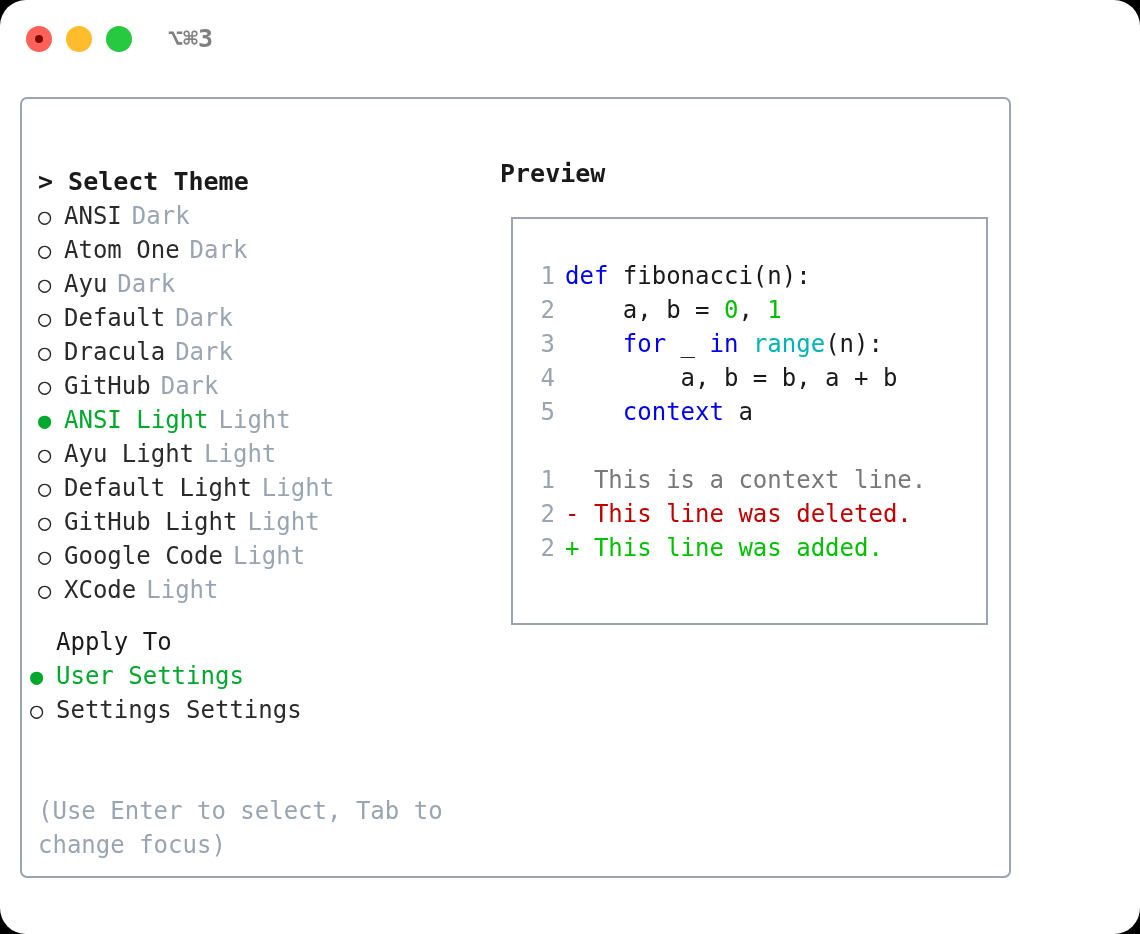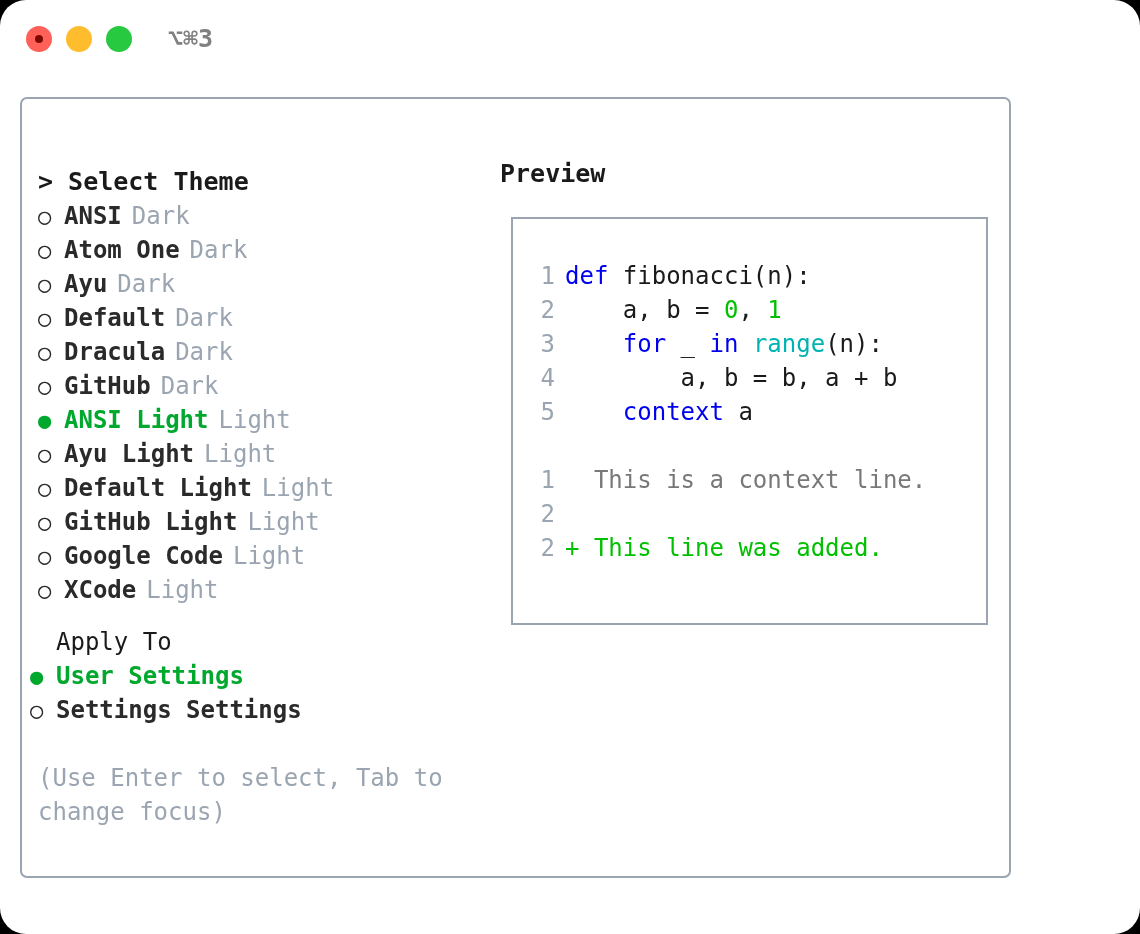--- a/index.html
+++ b/index.html
@@ -118,21 +118,20 @@
     display: inline-block;
     width: 26px;
     flex: 0 0 26px;
     font-size: 22px;
     color: #2a2a2a;
     line-height: 34px;
   }
   .opt-row.selected .opt-marker { color: #00a82d; }
   .opt-label {
     color: #2a2a2a;
-    font-weight: bold;
   }
   .opt-row.selected .opt-label { color: #00a82d; }
   .opt-kind {
     color: #9aa5b1;
     padding-left: 10px;
   }
 
   #apply-section {
     position: absolute;
     left: 8px;
@@ -143,21 +142,21 @@
     font-size: 24px;
     color: #1a1a1a;
     line-height: 34px;
     padding-left: 26px;
     white-space: pre;
   }
 
   #hint-text {
     position: absolute;
     left: 16px;
-    top: 662px;
+    top: 695px;
     width: 420px;
     font-size: 24px;
     line-height: 34px;
     color: #9aa5b1;
     white-space: pre-wrap;
   }
 
   
   #preview-box {
     position: absolute;
@@ -248,20 +247,20 @@
       <div class="section-title">Preview</div>
       <div id="preview-box">
         <div id="code-area">
             <div class="code-line"><span class="gutter">1</span><span class="code-text"><span class="tok-kw">def</span><span class="tok-plain"> fibonacci(n):</span></span></div>
             <div class="code-line"><span class="gutter">2</span><span class="code-text"><span class="tok-plain">    a, b = </span><span class="tok-num">0</span><span class="tok-plain">, </span><span class="tok-num">1</span></span></div>
             <div class="code-line"><span class="gutter">3</span><span class="code-text"><span class="tok-plain">    </span><span class="tok-kw">for</span><span class="tok-plain"> _ </span><span class="tok-kw">in</span><span class="tok-plain"> </span><span class="tok-fn">range</span><span class="tok-plain">(n):</span></span></div>
             <div class="code-line"><span class="gutter">4</span><span class="code-text"><span class="tok-plain">        a, b = b, a + b</span></span></div>
             <div class="code-line"><span class="gutter">5</span><span class="code-text"><span class="tok-plain">    </span><span class="tok-kw">context</span><span class="tok-plain"> a</span></span></div>
             <div class="spacer-line"></div>
             <div class="code-line diff-ctx"><span class="gutter">1</span><span class="code-text">  This is a context line.</span></div>
-            <div class="code-line diff-del"><span class="gutter">2</span></div>
+            <div class="code-line diff-del"><span class="gutter">2</span><span class="code-text">- This line was deleted.</span></div>
             <div class="code-line diff-add"><span class="gutter">2</span><span class="code-text">+ This line was added.</span></div>
           </div>
       </div>
     </div>
 
   </div>
 </div>
 
 </body></html>

